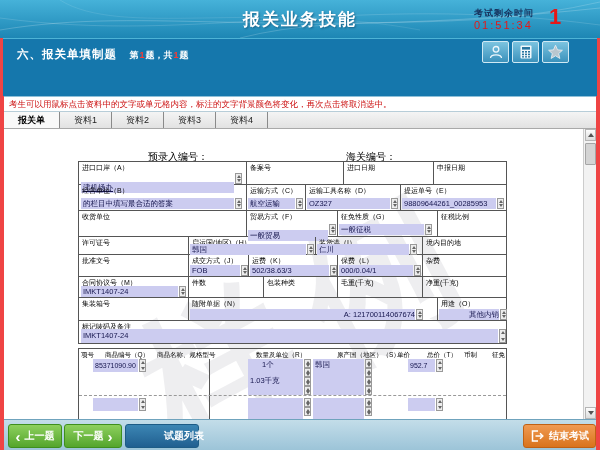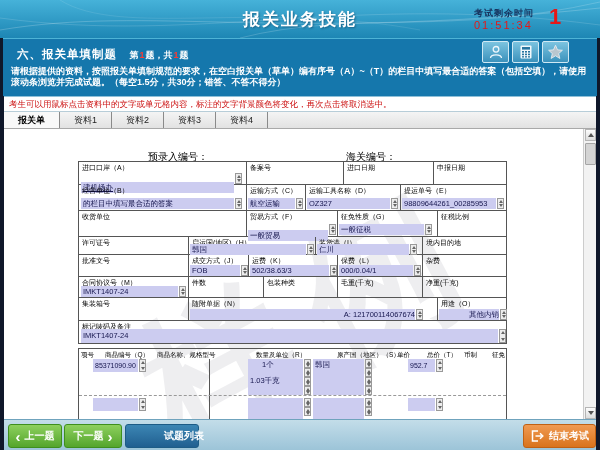--- a/index.html
+++ b/index.html
@@ -1,17 +1,17 @@
 <!DOCTYPE html>
 <html><head>
 <meta charset="utf-8">
 <style>
   html,body{margin:0;padding:0;background:#6b8795;}
   *{font-family:"Liberation Sans","DejaVu Sans",sans-serif;box-sizing:border-box;}
-  .win{position:relative;width:600px;height:450px;background:#0f172a;overflow:hidden;}
+  .win{position:relative;width:600px;height:450px;background:#ef4444;overflow:hidden;}
 
   
   .hdr{position:absolute;left:0;top:0;width:600px;height:38px;background:linear-gradient(180deg,#46b2d9,#1d86b4);overflow:hidden;}
   .hdr svg.deco{position:absolute;left:0;top:0;}
   .app-title{position:absolute;left:0;right:0;top:8px;text-align:center;color:#fff;font-size:17px;font-weight:bold;letter-spacing:2px;text-shadow:1px 1px 2px rgba(0,40,70,.45);}
   .timer-label{position:absolute;left:474px;top:7px;font-size:9px;font-weight:bold;color:#17335e;letter-spacing:1px;}
   .timer-value{position:absolute;left:474px;top:19px;font-size:11px;font-weight:normal;color:#e61717;letter-spacing:2px;}
   .badge{position:absolute;left:549px;top:4px;font-size:22px;font-weight:bold;color:#e61717;}
 
   
@@ -88,21 +88,20 @@
     <div class="timer-label">考试剩余时间</div>
     <div class="timer-value">01:51:34</div>
     <div class="badge">1</div>
   </div>
 
   <div class="qpanel">
     <div class="qtitle-row">
       <span class="qtitle">六、报关单填制题</span>
       <span class="qprog"><span>第</span><span class="rd">1</span><span>题，共</span><span class="rd">1</span><span>题</span></span>
     </div>
-    <div class="qinstr">请根据提供的资料，按照报关单填制规范的要求，在空白报关单（草单）编有序号（A）~（T）的栏目中填写最合适的答案（包括空填），请使用滚动条浏览并完成试题。（每空1.5分，共30分；错答、不答不得分）</div>
     <div class="tools">
       <button class="toolbtn">
         <svg width="16" height="16" viewBox="0 0 16 16">
             <circle cx="8" cy="5.3" r="2.8" fill="none" stroke="#eef7fc" stroke-width="1.3"></circle>
             <path d="M2.5 14 C2.5 9.8 13.5 9.8 13.5 14" fill="none" stroke="#eef7fc" stroke-width="1.3"></path>
           </svg>
       </button>
       <button class="toolbtn">
         <svg width="16" height="16" viewBox="0 0 16 16">
             <rect x="2.5" y="1.5" width="11" height="13" rx="1" fill="#f2f8fb"></rect>

